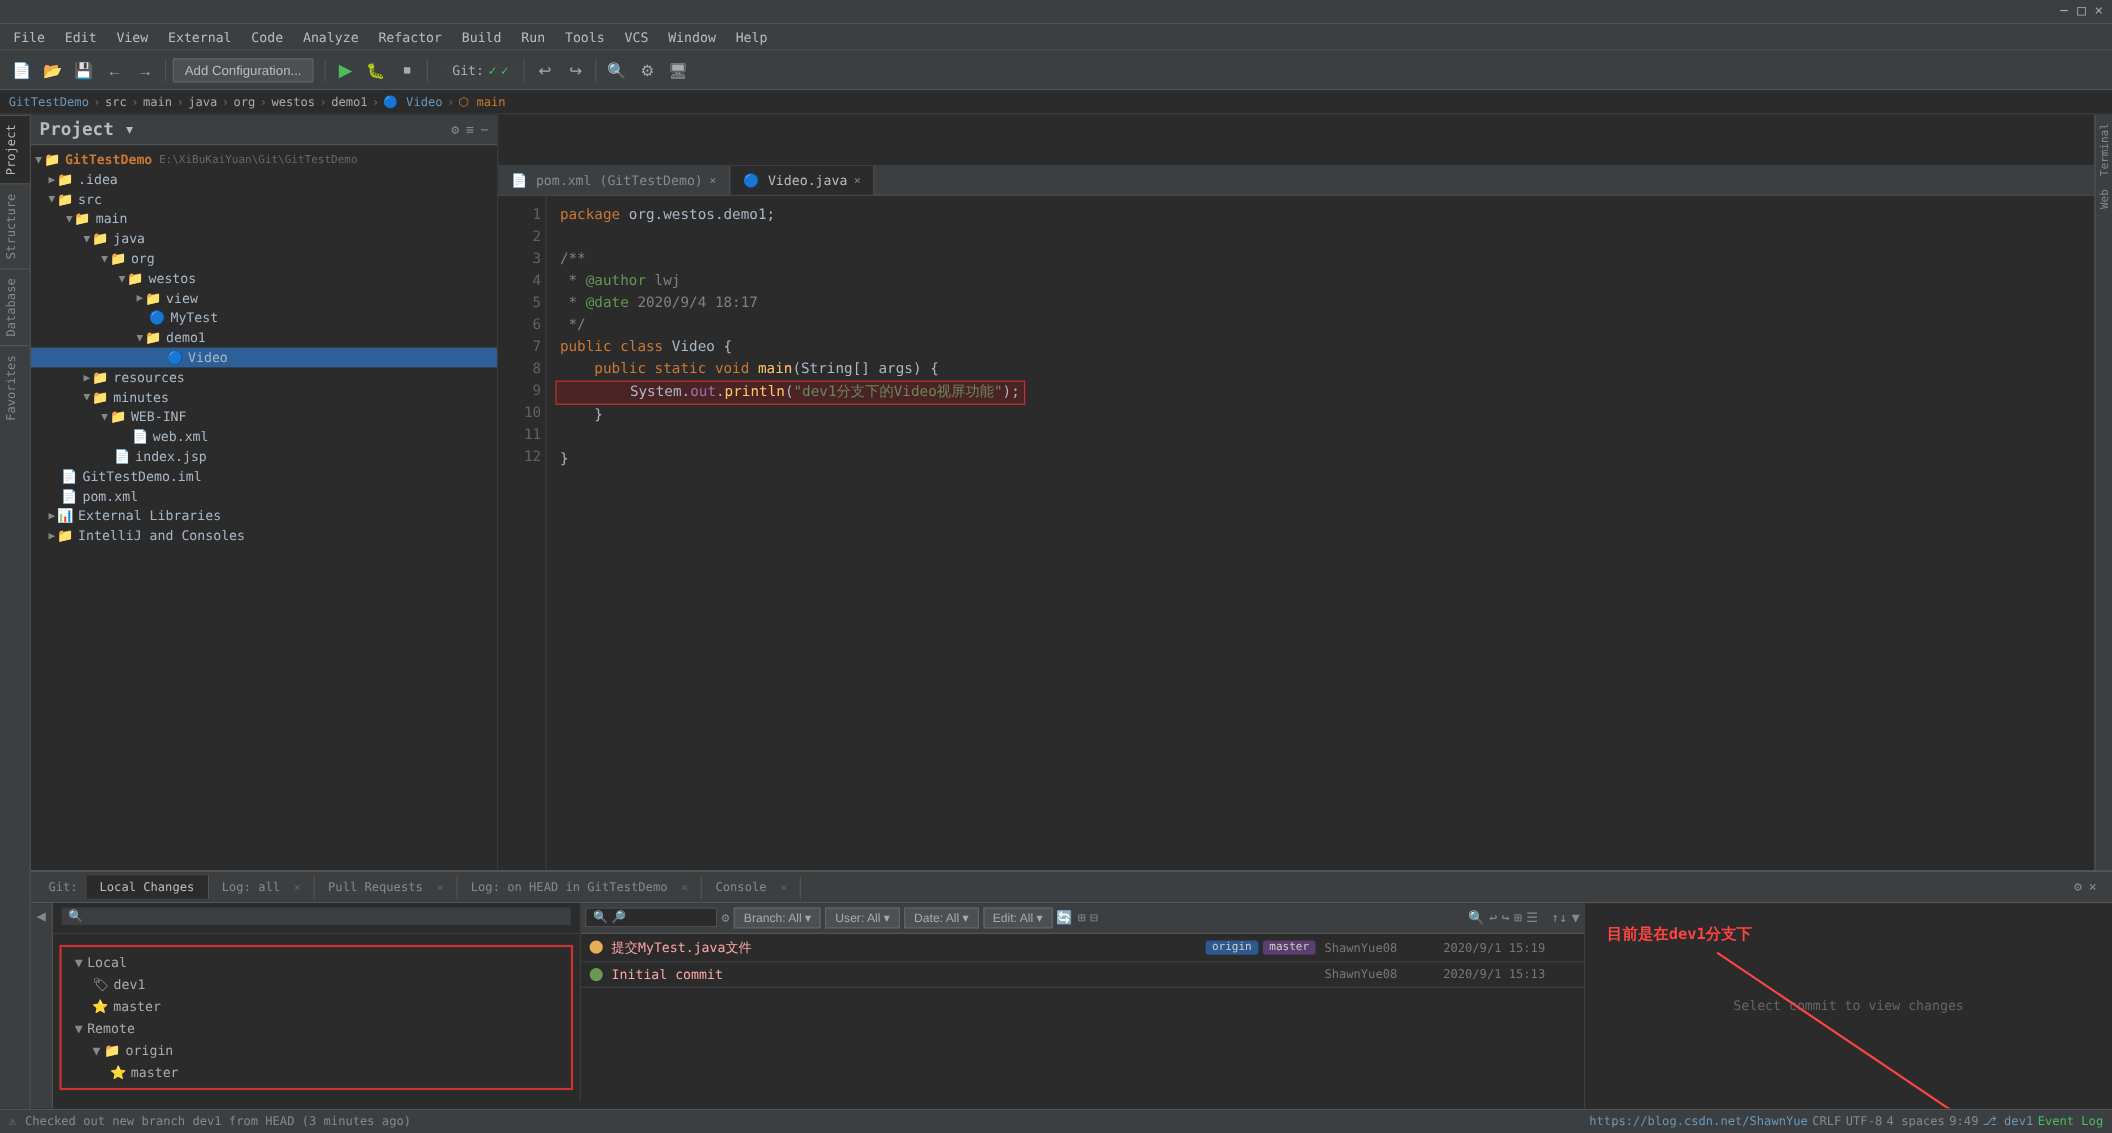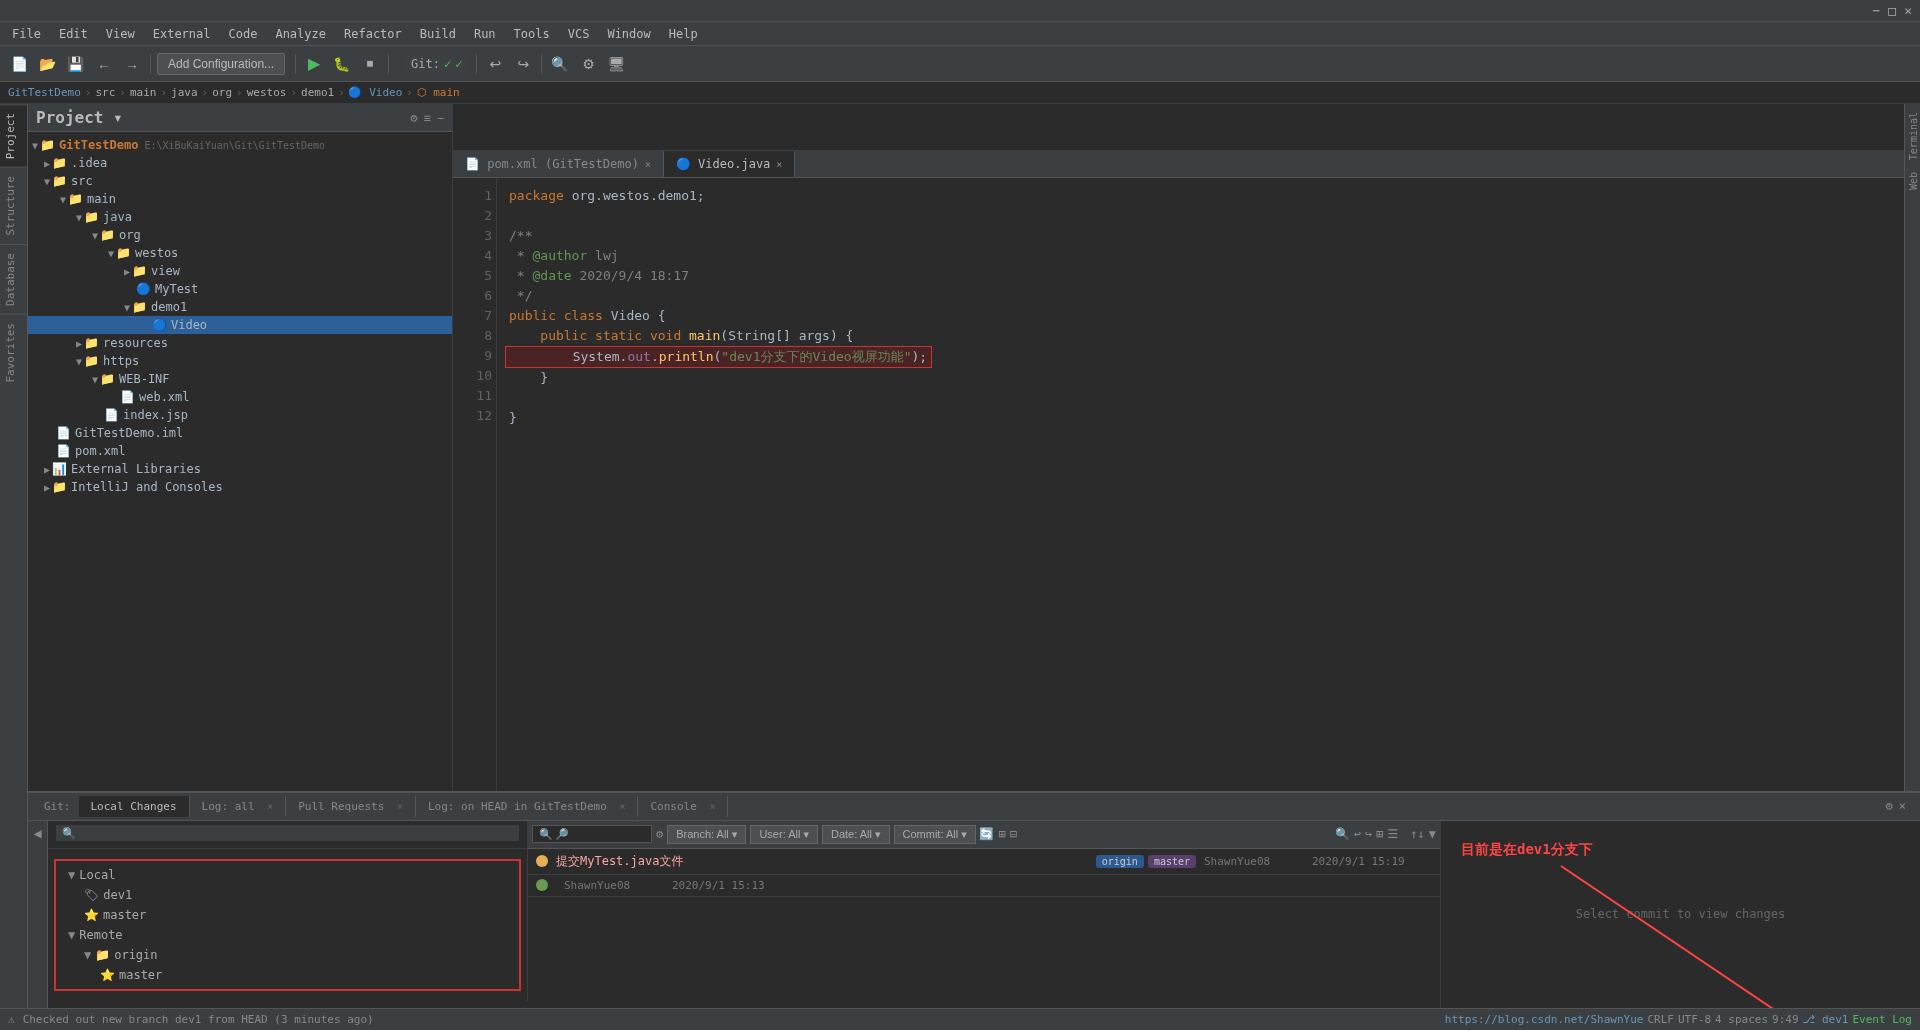--- a/index.html
+++ b/index.html
@@ -292,21 +292,21 @@
 
           <div class="tree-item tree-indent-3">
             <span class="tree-arrow">▶</span>
             <span class="folder-icon">📁</span>
             <span>resources</span>
           </div>
 
           <div class="tree-item tree-indent-3">
             <span class="tree-arrow">▼</span>
             <span class="folder-icon">📁</span>
-            <span>https</span>
+            <span>minutes</span>
           </div>
 
           <div class="tree-item tree-indent-4">
             <span class="tree-arrow">▼</span>
             <span class="folder-icon">📁</span>
             <span>WEB-INF</span>
           </div>
 
           <div class="tree-item tree-indent-5">
             <span style="margin-right:12px;"></span>
@@ -489,21 +489,21 @@
           </div>
         </div>
 
         <div id="commits-panel">
           <div id="commits-toolbar">
             <input type="text" id="commits-search" placeholder="🔍 🔎" style="">
             <span style="color:#888; cursor:pointer;">⚙</span>
             <button class="commits-filter">Branch: All ▾</button>
             <button class="commits-filter">User: All ▾</button>
             <button class="commits-filter">Date: All ▾</button>
-            <button class="commits-filter">Commit: All ▾</button>
+            <button class="commits-filter">Edit: All ▾</button>
             <span style="color:#888; cursor:pointer;">🔄</span>
             <span style="color:#888; cursor:pointer;">⊞</span>
             <span style="color:#888; cursor:pointer;">⊟</span>
             <span style="color:#888; cursor:pointer; margin-left:auto;">🔍</span>
             <span style="color:#888; cursor:pointer;">↩</span>
             <span style="color:#888; cursor:pointer;">↪</span>
             <span style="color:#888; cursor:pointer;">⊞</span>
             <span style="color:#888; cursor:pointer;">☰</span>
             <span style="color:#888; cursor:pointer; margin-left:8px;">↑↓</span>
             <span style="color:#888; cursor:pointer;">▼</span>
@@ -516,20 +516,21 @@
               <div class="commit-tags">
                 <span class="commit-tag commit-tag-origin">origin</span>
                 <span class="commit-tag commit-tag-master">master</span>
               </div>
               <div class="commit-author">ShawnYue08</div>
               <div class="commit-date">2020/9/1 15:19</div>
             </div>
 
             <div class="commit-row">
               <div style="width:12px; height:12px; border-radius:50%; background:#6a9955; margin-right:8px; flex-shrink:0;"></div>
+              <div class="commit-msg">Initial commit</div>
               <div class="commit-tags"></div>
               <div class="commit-author">ShawnYue08</div>
               <div class="commit-date">2020/9/1 15:13</div>
             </div>
           </div>
         </div>
 
         <div id="details-panel" style="position:relative;">
           <div id="details-placeholder">Select commit to view changes</div>
 

